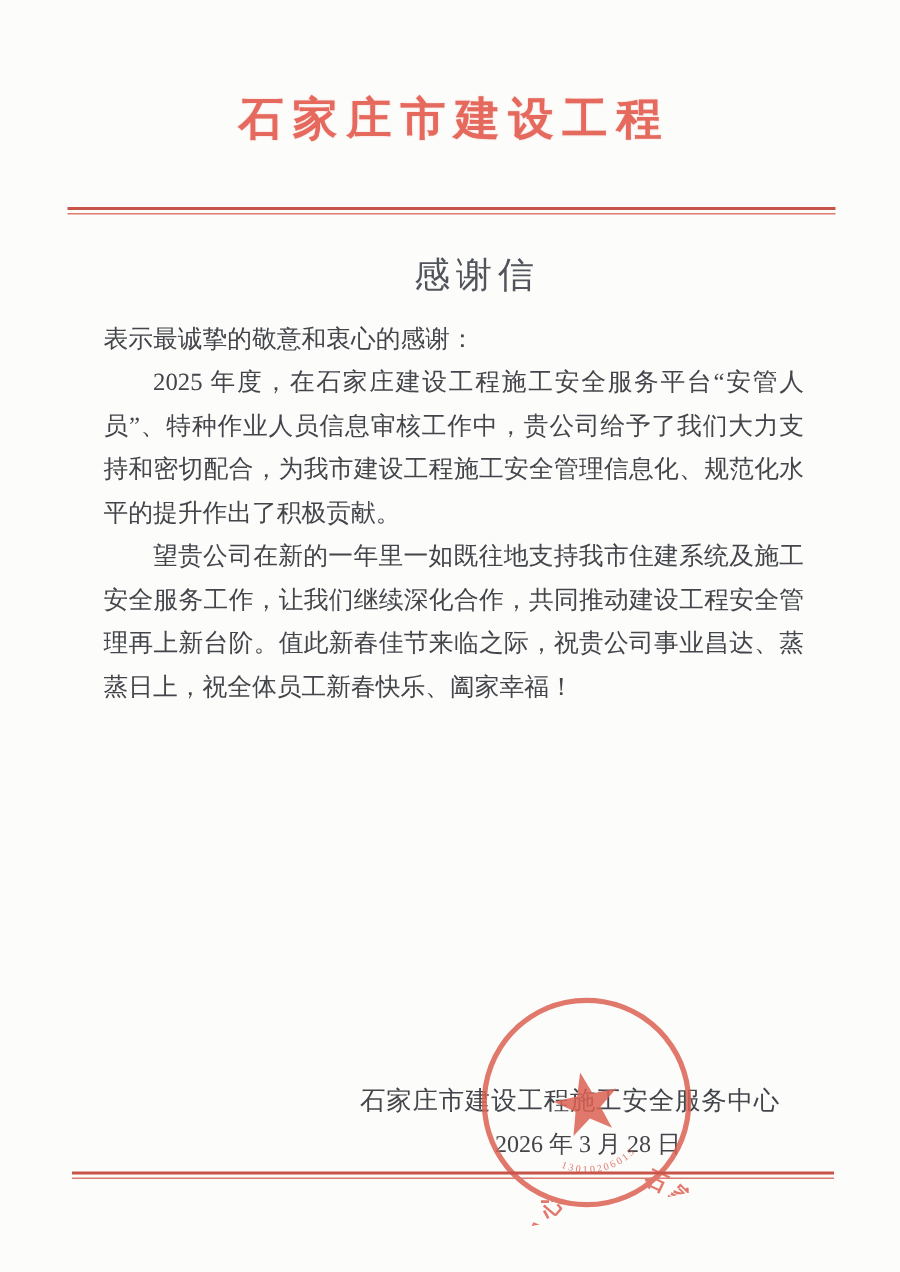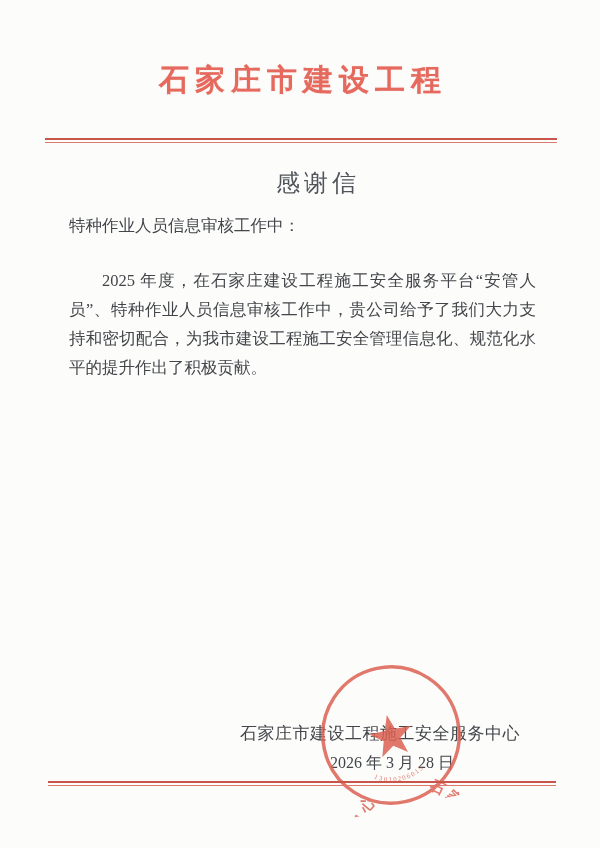--- a/index.html
+++ b/index.html
@@ -43,21 +43,21 @@
   }
   
   .body {
     position: absolute; top: 211px; left: 69px; width: 467px;
     font-size: 16.5px;
     line-height: 29px;
     color: #43454a;
     text-align: justify;
   }
   .body p { margin: 0; }
-  .body .para { text-indent: 2em; margin-top: 26px; }
+  .body .para { text-indent: 2em; }
   .signature {
     position: absolute; top: 722px; right: 80px;
     font-size: 17px; color: #43454a; letter-spacing: .5px;
   }
   .date {
     position: absolute; top: 753px; right: 146px;
     font-size: 16px; color: #43454a;
   }
   
   .seal {
@@ -78,22 +78,23 @@
 
   <div class="letterhead">
     <div>石家庄市建设工程</div>
   </div>
 
   <div class="rule rule-top"></div>
 
   <h1 class="doc-title">感谢信</h1>
 
   <div class="body">
-    <p class="recipient">特种作业人员信息审核工作中：</p>
+    <p class="recipient">表示最诚挚的敬意和衷心的感谢：</p>
     <p class="para">2025 年度，在石家庄建设工程施工安全服务平台“安管人员”、特种作业人员信息审核工作中，贵公司给予了我们大力支持和密切配合，为我市建设工程施工安全管理信息化、规范化水平的提升作出了积极贡献。</p>
+    <p class="para">望贵公司在新的一年里一如既往地支持我市住建系统及施工安全服务工作，让我们继续深化合作，共同推动建设工程安全管理再上新台阶。值此新春佳节来临之际，祝贵公司事业昌达、蒸蒸日上，祝全体员工新春快乐、阖家幸福！</p>
   </div>
 
   <div class="signature">石家庄市建设工程施工安全服务中心</div>
   <div class="date">2026 年 3 月 28 日</div>
 
   <svg class="seal" viewBox="0 0 150 150" aria-hidden="true">
     <defs>
       <path id="sealTopArc" d="M 75 131 A 56 56 0 1 1 74.9 131" fill="none"></path>
       <path id="sealBottomArc" d="M 34 98 A 46 46 0 0 0 116 98" fill="none"></path>
     </defs>

